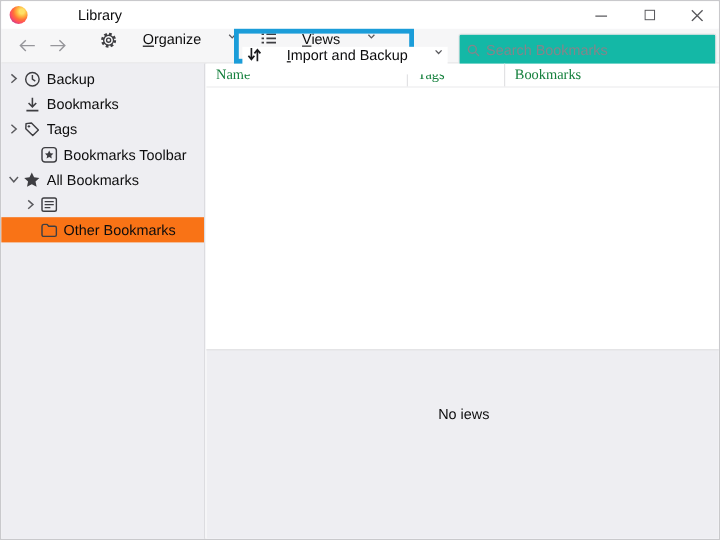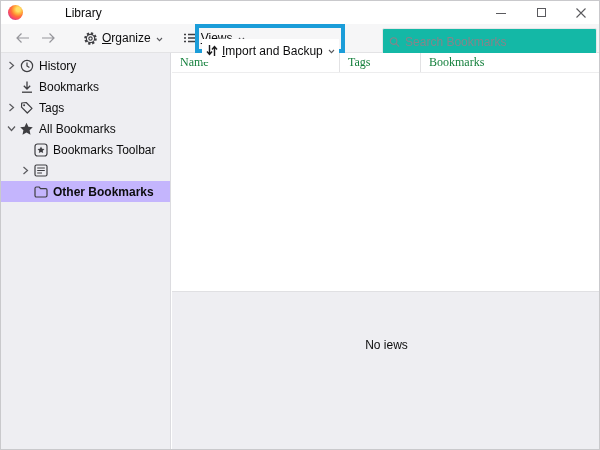--- a/index.html
+++ b/index.html
@@ -16,21 +16,21 @@
   .fx-logo { width:15px; height:15px; border-radius:50%; margin:0 6px 0 7px;
     background:radial-gradient(circle at 68% 30%, #ffe066 0 14%, #ffb13d 30%, #ff7139 48%, #ff4f5e 64%, #c43a8f 82%, #8a2b8f 100%); }
   .win-title { font-size:12px; color:#0c0c0d;margin-left:36px; }
   .win-controls { position:absolute; right:0; top:0; height:23px; display:flex; }
   .win-btn { width:40px; height:23px; display:flex; align-items:center; justify-content:center; background:transparent; border:none; }
 
   
   .toolbar { position:absolute; left:0; top:23px; width:600px; height:29px;
     background:#f6f6f7; border-bottom:1px solid #e3e3e5; display:flex; align-items:center; }
   .nav-arrow { width:26px; height:24px; display:flex; align-items:center; justify-content:center; border:none; background:transparent; }
-  .tb-btn { display:flex; align-items:center; gap:4px; height:24px; padding:0 6px; border:none; background:transparent; font-size:12px; color:#0c0c0d; font-family:inherit; }
+  .tb-btn { display:flex; gap:21px; height:24px; padding:0 6px; border:none; background:transparent; font-size:12px; color:#0c0c0d; font-family:inherit; }
   .tb-btn .ak { text-decoration:underline; }
   .caret { margin-left:1px; margin-top:2px; }
   .gap-s { width:8px; }
 
   
   .annot-box { position:absolute; left:194px; top:23px; width:150px; height:29px;
     border-style:solid; border-width:4px; pointer-events:none; z-index:5; }
   .import-btn { position:absolute; left:201px; top:26px; height:23px; z-index:6; background:#ffffff; padding:0 4px;margin-top:12px; }
 
   
@@ -40,21 +40,21 @@
   .search-box input { border:none; background:transparent; outline:none; width:100%;
     font-family:inherit; font-size:12px; color:#0c0c0d; margin-left:5px; }
   .search-box input::placeholder { color:#85858a; }
 
   
   .sidebar { position:absolute; left:0; top:52px; width:170px; height:398px;
     background:#eeeef2; border-right:1px solid #dcdce0; padding-top:2px; }
   .side-row { height:21px; display:flex; align-items:center; }
   .side-row.lvl0 { padding-left:4px; }
   .side-row.lvl1 { padding-left:18px; }
-  .side-row.selected { background:#c4b5fd;font-weight:bold; }
+  .side-row.selected { background:#f97316; }
   .chev-slot { width:13px; display:flex; align-items:center; justify-content:center; flex:none; }
   .ico-slot { width:17px; display:flex; align-items:center; justify-content:center; flex:none; margin-right:4px; }
   .side-label { white-space:nowrap; }
 
   
   .listpane { position:absolute; left:171px; top:52px; width:429px; height:398px; background:#ffffff; }
   .cols { display:flex; height:20px; border-bottom:1px solid #ededee; }
   .col { display:flex; align-items:center; padding-left:8px; font-size:12px; color:#15803d;font-family:Liberation Serif, serif; }
   .col-name { width:167px; }
   .col-tags { width:81px; border-left:1px solid #e2e2e4; }
@@ -155,21 +155,21 @@
       <svg width="7" height="9" viewBox="0 0 7 9">
           <path d="M1.5 1 L5.5 4.5 L1.5 8" fill="none" stroke="#5a5a5e" stroke-width="1.2"></path>
         </svg>
     </span>
     <span class="ico-slot">
       <svg width="14" height="14" viewBox="0 0 14 14">
           <circle cx="7" cy="7" r="5.6" fill="none" stroke="#3e3e42" stroke-width="1.2"></circle>
           <path d="M7 3.6 V7 L9.4 8.6" fill="none" stroke="#3e3e42" stroke-width="1.2"></path>
         </svg>
     </span>
-    <span class="side-label">History</span>
+    <span class="side-label">Backup</span>
   </div>
 
   <div class="side-row lvl0">
     <span class="chev-slot"></span>
     <span class="ico-slot">
       <svg width="14" height="14" viewBox="0 0 14 14">
           <path d="M7 1.5 V8.5 M3.8 5.8 L7 9 L10.2 5.8" fill="none" stroke="#3e3e42" stroke-width="1.3"></path>
           <path d="M2 12.2 H12" stroke="#3e3e42" stroke-width="1.3"></path>
         </svg>
     </span>
@@ -184,43 +184,43 @@
     </span>
     <span class="ico-slot">
       <svg width="15" height="14" viewBox="0 0 15 14">
           <path d="M7.2 1.5 L13 7.3 L8.3 12 L2.5 6.2 L2.7 2 Z" fill="none" stroke="#3e3e42" stroke-width="1.2" stroke-linejoin="round"></path>
           <circle cx="5.1" cy="4.3" r="1" fill="#3e3e42"></circle>
         </svg>
     </span>
     <span class="side-label">Tags</span>
   </div>
 
-  <div class="side-row lvl0">
-    <span class="chev-slot">
-      <svg width="9" height="7" viewBox="0 0 9 7">
-          <path d="M1 1.5 L4.5 5.5 L8 1.5" fill="none" stroke="#5a5a5e" stroke-width="1.2"></path>
-        </svg>
-    </span>
-    <span class="ico-slot">
-      <svg width="15" height="14" viewBox="0 0 15 14">
-          <path d="M7.5 0.8 L9.4 4.8 L13.8 5.3 L10.6 8.3 L11.5 12.7 L7.5 10.5 L3.5 12.7 L4.4 8.3 L1.2 5.3 L5.6 4.8 Z" fill="#3e3e42"></path>
-        </svg>
-    </span>
-    <span class="side-label">All Bookmarks</span>
-  </div>
-
   <div class="side-row lvl1">
     <span class="chev-slot"></span>
     <span class="ico-slot">
       <svg width="14" height="14" viewBox="0 0 14 14">
           <rect x="1" y="1" width="12" height="12" rx="2.5" fill="none" stroke="#3e3e42" stroke-width="1.2"></rect>
           <path d="M7 3.4 L8.1 5.7 L10.5 6 L8.7 7.7 L9.2 10.1 L7 8.9 L4.8 10.1 L5.3 7.7 L3.5 6 L5.9 5.7 Z" fill="#3e3e42"></path>
         </svg>
     </span>
     <span class="side-label">Bookmarks Toolbar</span>
+  </div>
+
+  <div class="side-row lvl0">
+    <span class="chev-slot">
+      <svg width="9" height="7" viewBox="0 0 9 7">
+          <path d="M1 1.5 L4.5 5.5 L8 1.5" fill="none" stroke="#5a5a5e" stroke-width="1.2"></path>
+        </svg>
+    </span>
+    <span class="ico-slot">
+      <svg width="15" height="14" viewBox="0 0 15 14">
+          <path d="M7.5 0.8 L9.4 4.8 L13.8 5.3 L10.6 8.3 L11.5 12.7 L7.5 10.5 L3.5 12.7 L4.4 8.3 L1.2 5.3 L5.6 4.8 Z" fill="#3e3e42"></path>
+        </svg>
+    </span>
+    <span class="side-label">All Bookmarks</span>
   </div>
 
   <div class="side-row lvl1">
     <span class="chev-slot">
       <svg width="7" height="9" viewBox="0 0 7 9">
           <path d="M1.5 1 L5.5 4.5 L1.5 8" fill="none" stroke="#5a5a5e" stroke-width="1.2"></path>
         </svg>
     </span>
     <span class="ico-slot">
       <svg width="14" height="13" viewBox="0 0 14 13">

